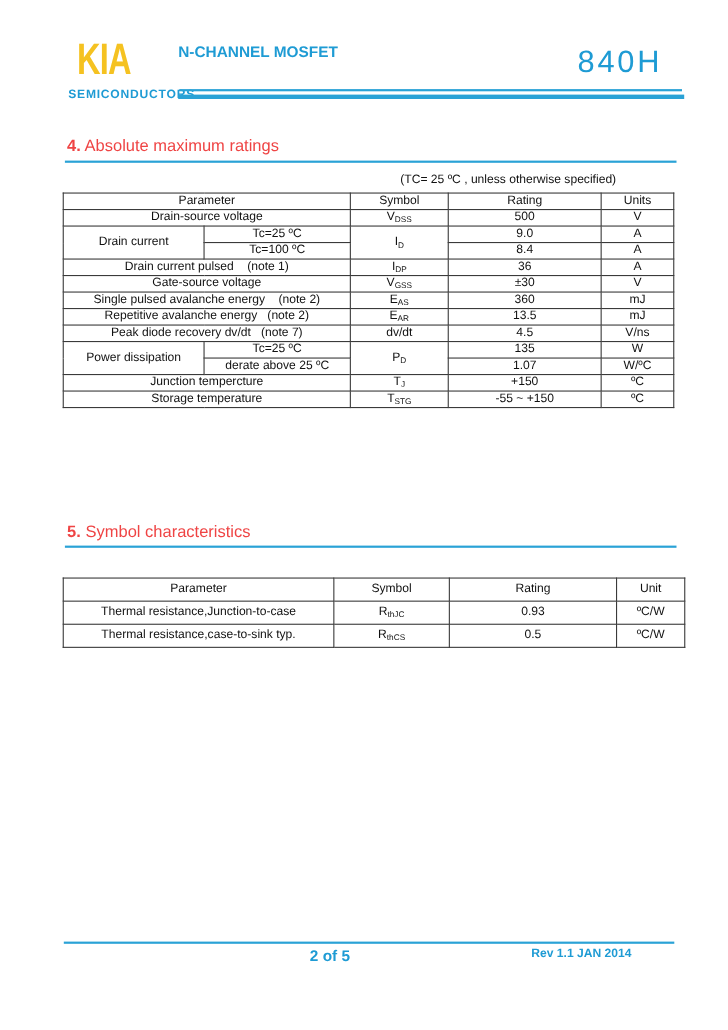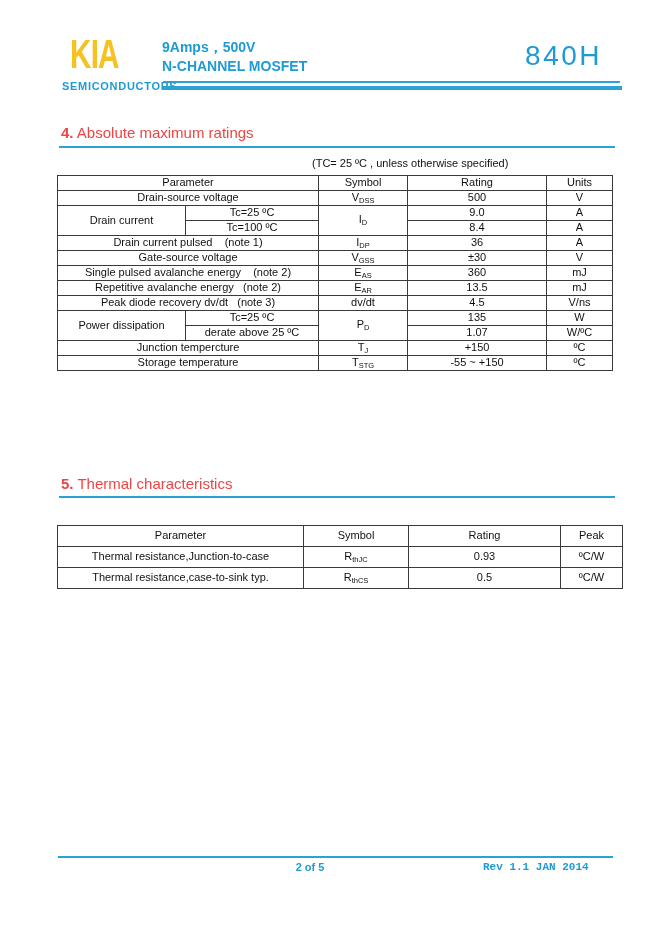--- a/index.html
+++ b/index.html
@@ -39,21 +39,21 @@
   }
   .section-title .num { font-weight:bold; }
   .s4-title { top:124px; }
   .s5-title { top:475px; }
   .title-rule { position:absolute; left:59px; width:556px; height:2px; background:#2AA2D6; }
   .s4-rule { top:146px; }
   .s5-rule { top:496px; }
 
   .condition-note {
     position:absolute; left:312px; top:157px; width:300px;
-    text-align:left; font-size:11px; color:#111;
+    text-align:center; font-size:11px; color:#111;
   }
 
   
   table.t {
     position:absolute; border-collapse:collapse; table-layout:fixed;
     font-size:11px; color:#111;
   }
   .t td, .t th {
     border:1px solid #3a3a3a; padding:0 4px;
     line-height:1.05; font-weight:normal; overflow:hidden;
@@ -62,36 +62,35 @@
   .abs-table td, .abs-table th { height:14px; }
   .thermal-table { left:57px; top:525px; width:565px; }
   .thermal-table td, .thermal-table th { height:20px; }
   .left { text-align:center; white-space:pre; }
   .ctr  { text-align:center; }
   sub { font-size:7.5px; vertical-align:-2px; }
 
   
   .footer-rule { position:absolute; left:58px; top:856px; width:555px; height:2px; background:#2AA2D6; }
   .page-number {
-    position:absolute; left:270px; top:861px; width:80px; text-align:center;
-    font-size:11px; font-weight:bold; color:#1E9BD4;
+    position:absolute; left:260px; top:861px; width:80px; text-align:center;
+    font-size:14px; font-weight:bold; color:#1E9BD4;
   }
   .revision {
     position:absolute; left:483px; top:861px;
-    font-size:11px; font-weight:bold; color:#1E9BD4;font-family:Liberation Mono, monospace;
+    font-size:11px; font-weight:bold; color:#1E9BD4;
   }
 </style>
 </head>
 <body>
 
 <div class="logo-text">KIA</div>
 <div class="logo-sub">SEMICONDUCTORS</div>
 
 <div class="subtitle">
-  <div>9Amps，500V</div>
   <div>N-CHANNEL MOSFET</div>
 </div>
 
 <div class="part-number">840H</div>
 
 <div class="rule rule-thin"></div>
 <div class="rule rule-thick"></div>
 
 <div class="section-title s4-title">
   <span class="num">4.</span><span> Absolute maximum ratings</span>
@@ -151,21 +150,21 @@
     <td class="ctr">360</td>
     <td class="ctr">mJ</td>
   </tr>
   <tr>
     <td colspan="2" class="left">Repetitive avalanche energy   (note 2)</td>
     <td class="ctr"><span>E</span><sub>AR</sub></td>
     <td class="ctr">13.5</td>
     <td class="ctr">mJ</td>
   </tr>
   <tr>
-    <td colspan="2" class="left">Peak diode recovery dv/dt   (note 3)</td>
+    <td colspan="2" class="left">Peak diode recovery dv/dt   (note 7)</td>
     <td class="ctr"><span>dv/dt</span><sub></sub></td>
     <td class="ctr">4.5</td>
     <td class="ctr">V/ns</td>
   </tr>
   <tr>
     <td rowspan="2" class="left">Power dissipation</td>
     <td class="left">Tc=25 ºC</td>
     <td rowspan="2" class="ctr"><span>P</span><sub>D</sub></td>
     <td class="ctr">135</td>
     <td class="ctr">W</td>
@@ -184,37 +183,37 @@
   <tr>
     <td colspan="2" class="left">Storage temperature</td>
     <td class="ctr"><span>T</span><sub>STG</sub></td>
     <td class="ctr">-55 ~ +150</td>
     <td class="ctr">ºC</td>
   </tr>
 </tbody>
   </table>
 
 <div class="section-title s5-title">
-  <span class="num">5.</span><span> Thermal characteristics</span>
+  <span class="num">5.</span><span> Symbol characteristics</span>
 </div>
 <div class="title-rule s5-rule"></div>
 
 <table class="t thermal-table">
   <colgroup>
     <col style="width:246px">
       <col style="width:105px">
       <col style="width:152px">
       <col style="width:62px">
   </colgroup>
   <tbody>
       <tr>
     <th class="ctr">Parameter</th>
     <th class="ctr">Symbol</th>
     <th class="ctr">Rating</th>
-    <th class="ctr">Peak</th>
+    <th class="ctr">Unit</th>
   </tr>
   <tr>
     <td class="left">Thermal resistance,Junction-to-case</td>
     <td class="ctr"><span>R</span><sub>thJC</sub></td>
     <td class="ctr">0.93</td>
     <td class="ctr">ºC/W</td>
   </tr>
   <tr>
     <td class="left">Thermal resistance,case-to-sink typ.</td>
     <td class="ctr"><span>R</span><sub>thCS</sub></td>

